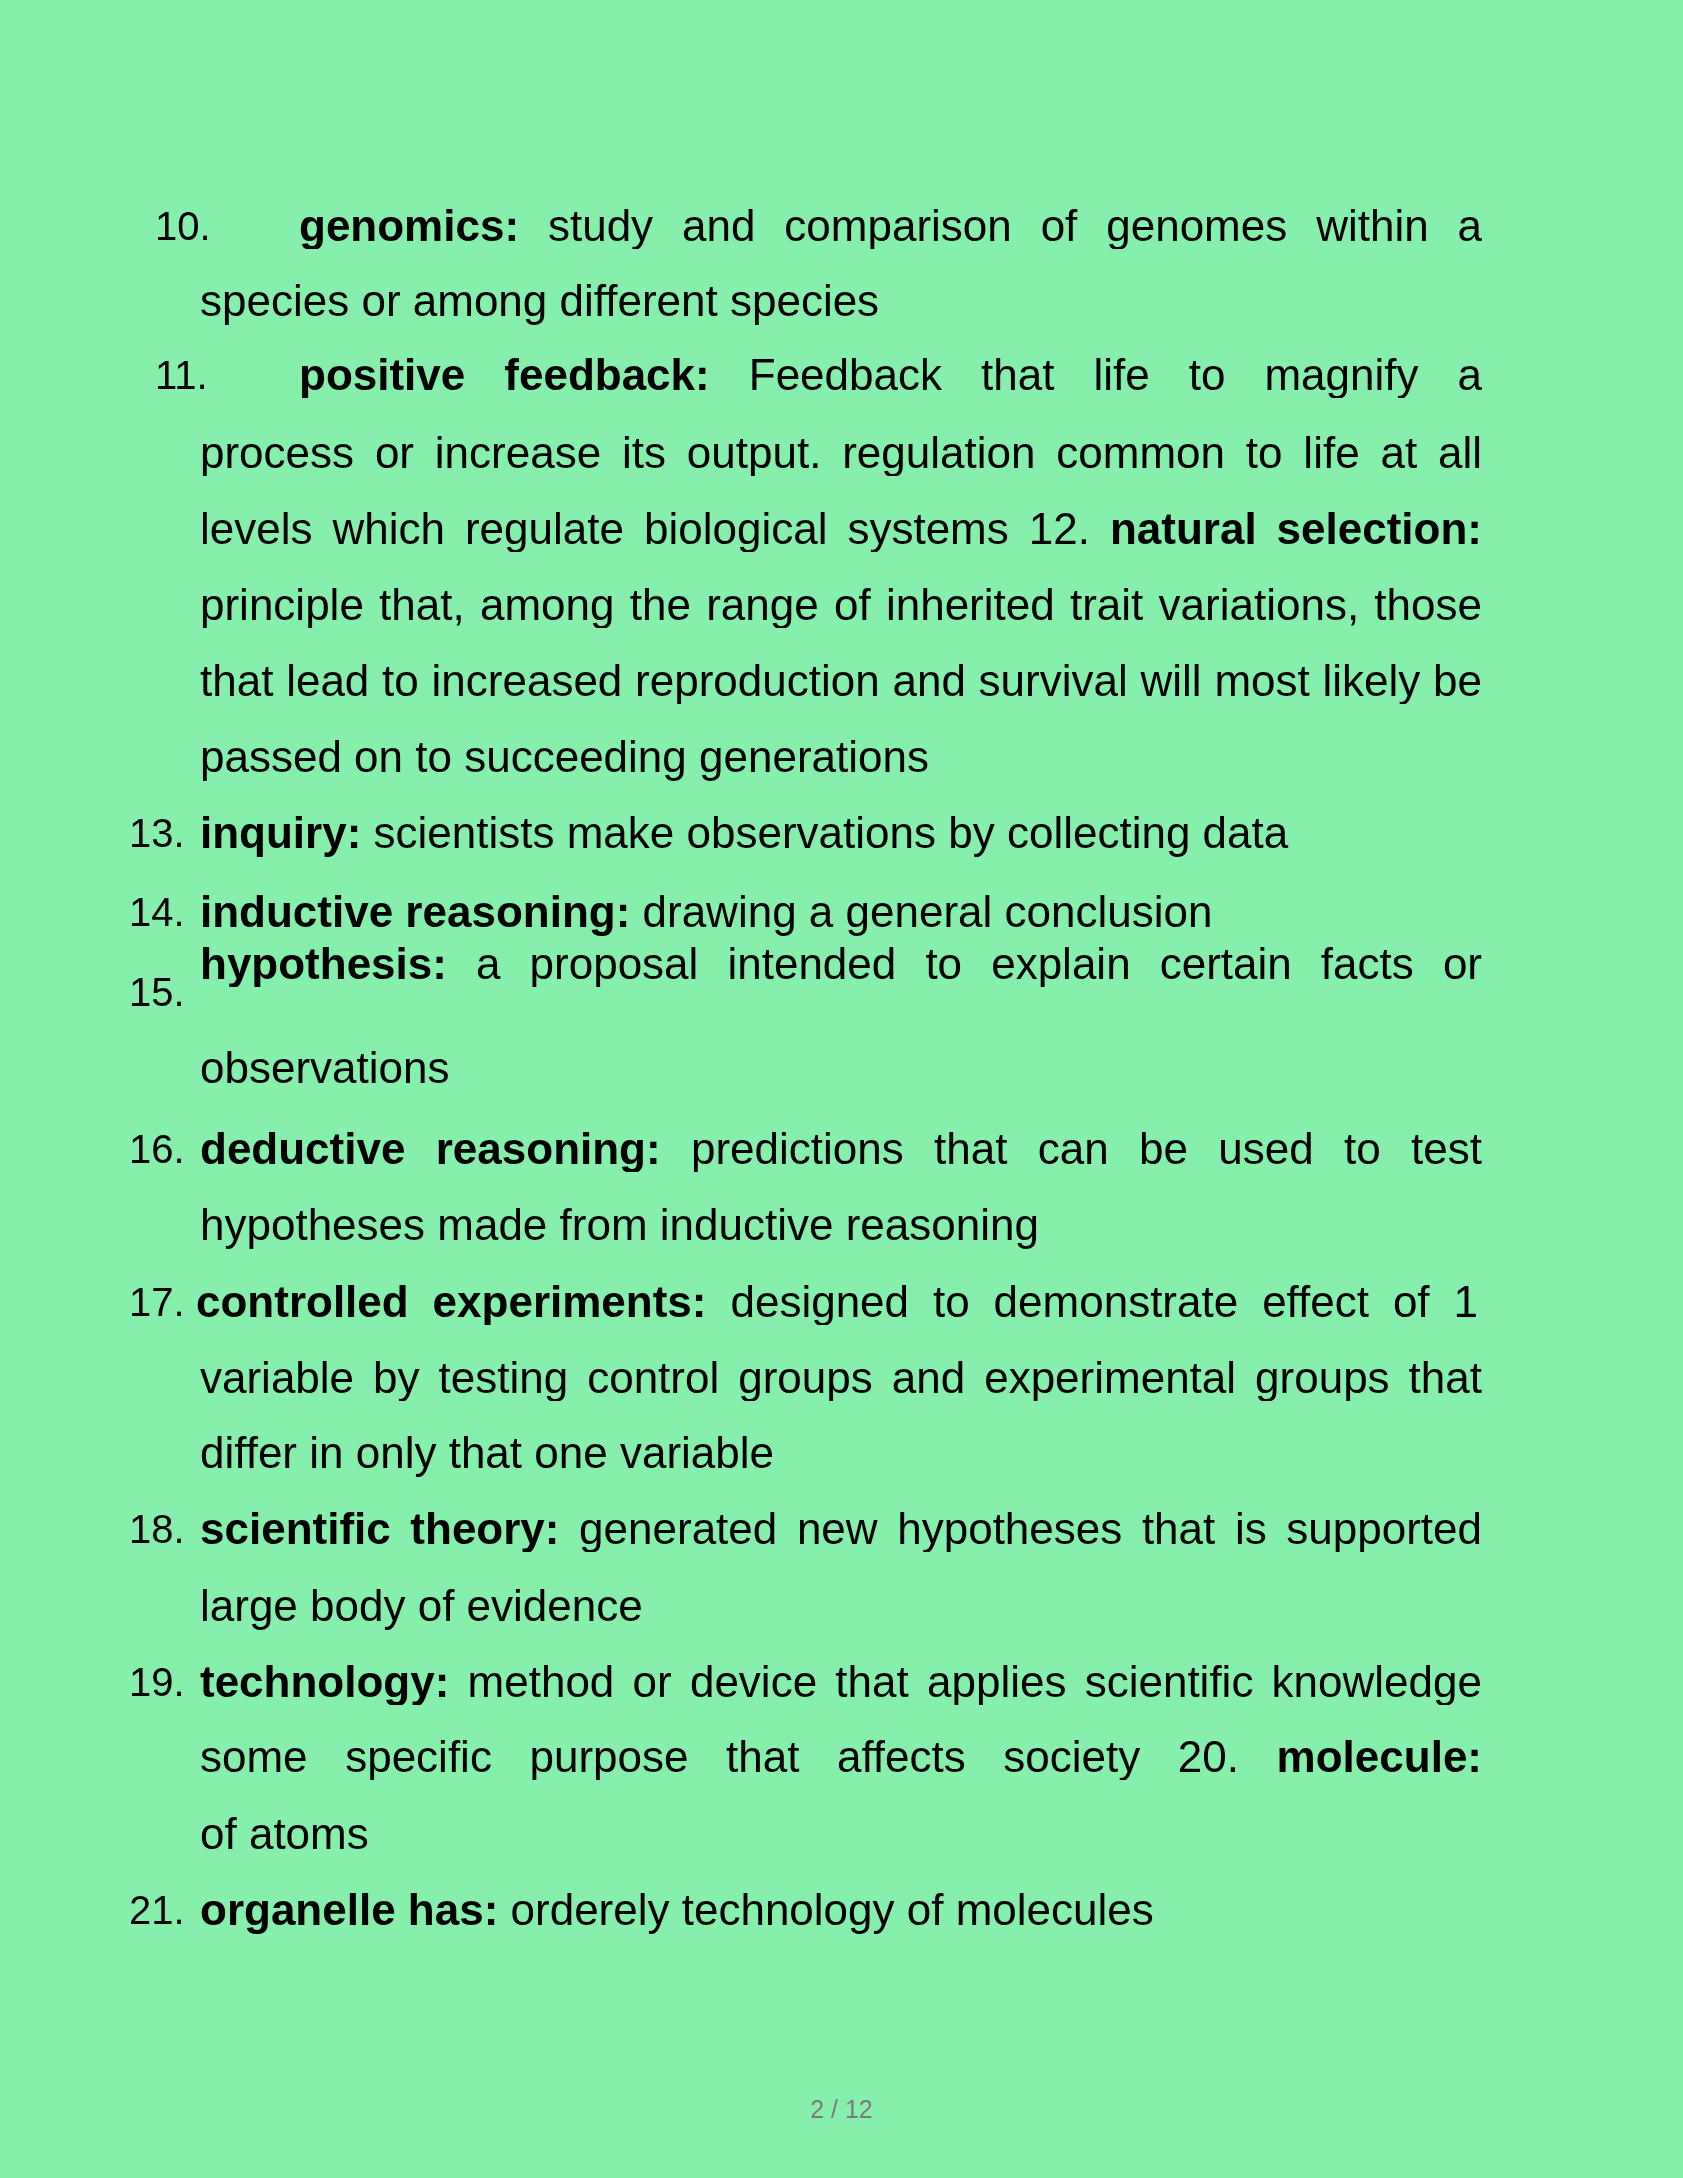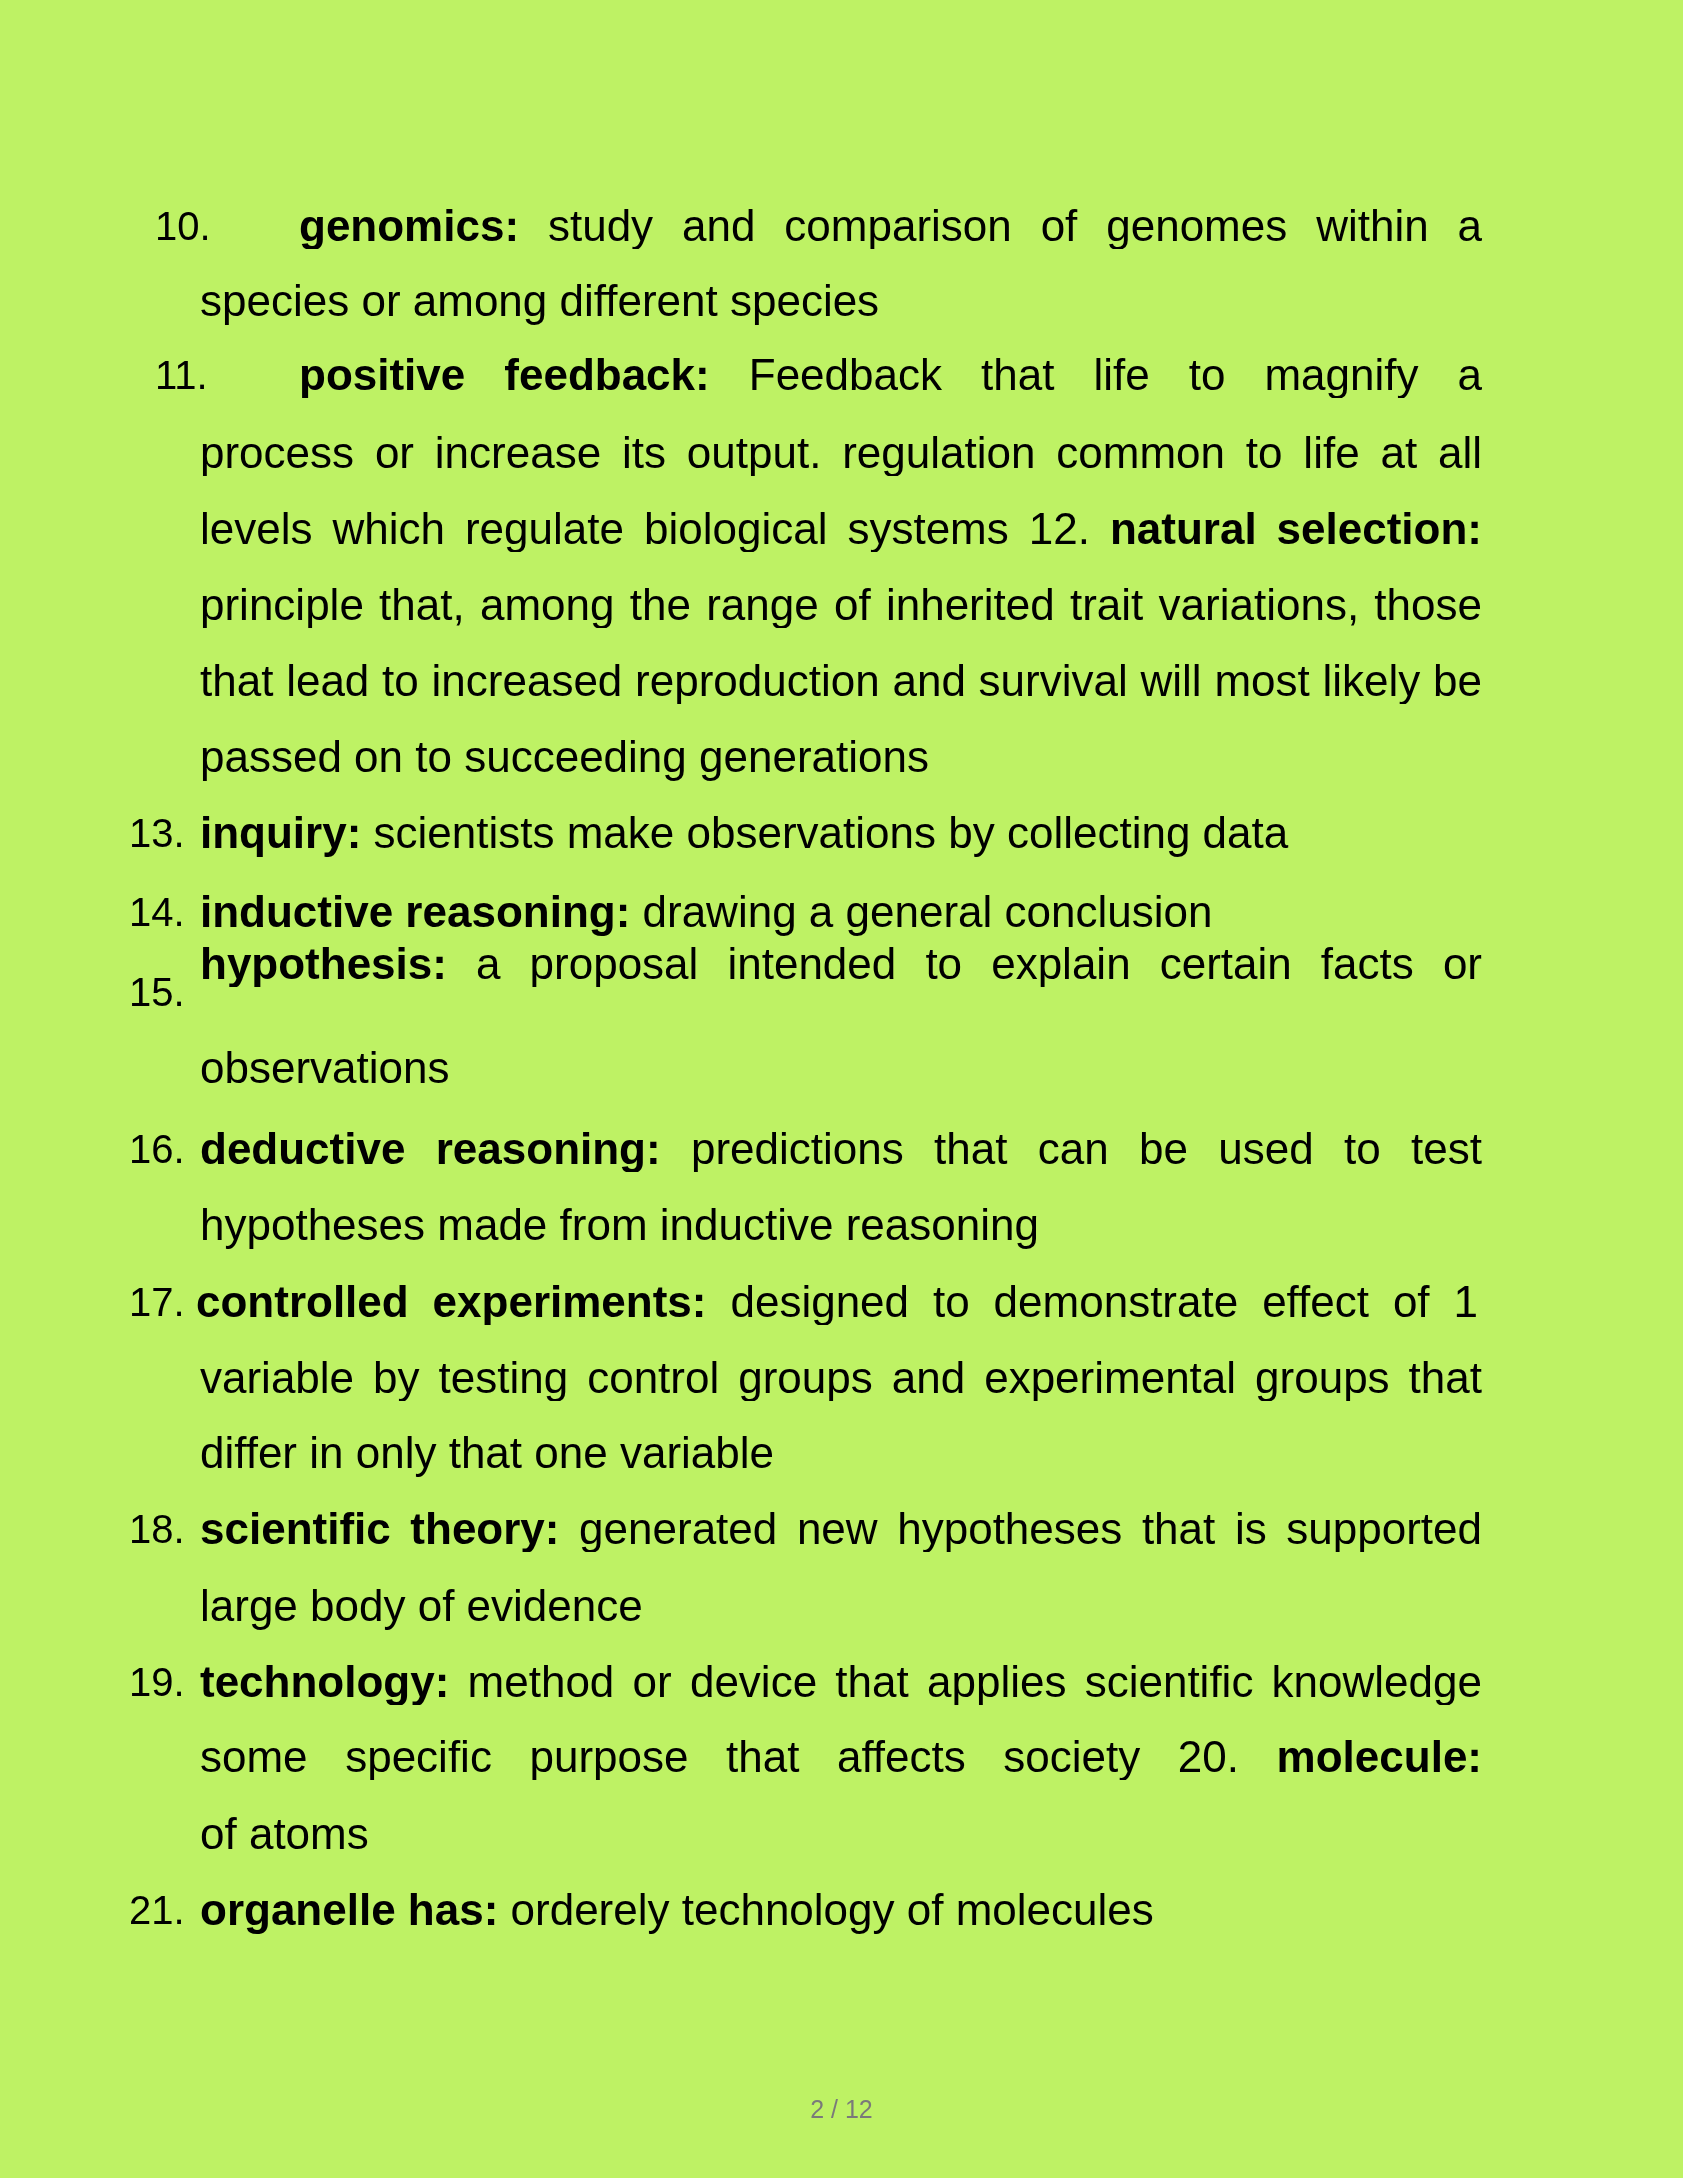--- a/index.html
+++ b/index.html
@@ -1,18 +1,18 @@
 <!DOCTYPE html>
 <html><head>
 <meta charset="utf-8">
 <style>
   html, body { margin: 0; padding: 0; background: #ffffff; }
   body { width: 1683px; height: 2178px; position: relative; overflow: hidden;
          font-family: "Liberation Sans", sans-serif; color: #000; }
-  .page { position: absolute; left: 0; top: 0; width: 1683px; height: 2178px; background: #bef264; }
+  .page { position: absolute; left: 0; top: 0; width: 1683px; height: 2178px; background: #86efac; }
   .num { position: absolute; height: 46px; line-height: 46px; font-size: 40px; white-space: nowrap; }
   .content { position: absolute; height: 46px; line-height: 46px; font-size: 44px; }
   .content.justify { text-align: justify; text-align-last: justify; white-space: normal; overflow: hidden; }
   .content.plain { white-space: nowrap; text-align: right; }
   b { font-weight: bold; }
   .page-number { position: absolute; left: 0; width: 1683px; text-align: center; top: 2097px;
                  font-size: 25px; color: #7a7a7a; line-height: 24px; }
 </style>
 </head>
 <body>

